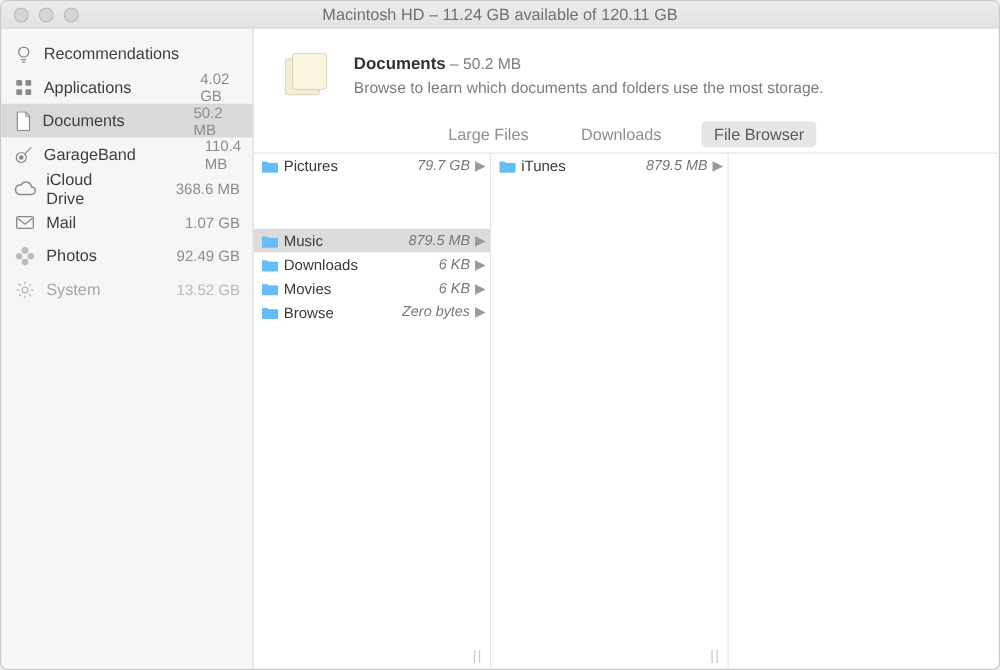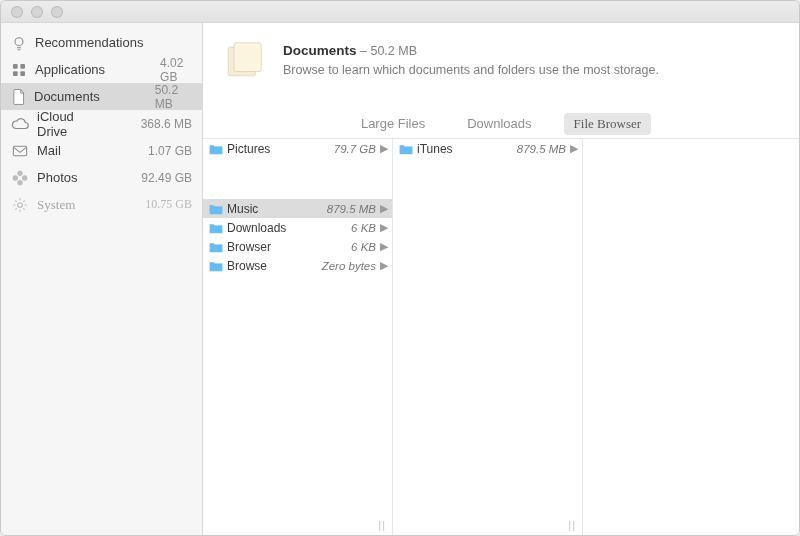--- a/index.html
+++ b/index.html
@@ -60,21 +60,21 @@
     gap: 8px;
     color: #3e3e3e;
     cursor: default;
   }
   .sidebar-item .icon { width: 18px; display: flex; justify-content: center; color:#8a8a8a; }
   .sidebar-item .label { flex: 1; }
   .sidebar-item .size { color: #8c8c8c; font-size: 12px; margin-left: 47px; }
   .sidebar-item.selected {
     background: #d9d9d9;
   }
-  .sidebar-item.dim { color: #a6a6a6; font-family: Liberation Serif, serif; }
+  .sidebar-item.dim { color: #a6a6a6; }
   .sidebar-item.dim .size, .sidebar-item.dim .icon { color: #b8b8b8; }
 
   
   .main {
     flex: 1;
     background: #ffffff;
     display: flex;
     flex-direction: column;
     position: relative;
     justify-content: center;
@@ -94,24 +94,23 @@
 
   .tabs {
     display: flex;
     justify-content: center;
     gap: 22px;
     height: 30px;
     align-items: center;
     border-bottom: 1px solid #e4e4e4;
     font-size: 13px;
     color: #8e8e8e;
-    margin-top: 16px;
   }
   .tab { padding: 3px 10px; border-radius: 4px; cursor: default; }
-  .tab.selected { background: #e6e6e6; color: #5a5a5a; font-family: Liberation Serif, serif; }
+  .tab.selected { background: #e6e6e6; color: #5a5a5a; }
 
   
   .columns {
     flex: 1;
     display: flex;
     overflow: hidden;
     position: relative;
   }
   .col {
     width: 190px;
@@ -147,20 +146,21 @@
 </style>
 </head>
 <body>
 
 <div class="titlebar">
   <div class="traffic-lights">
     <div class="traffic-light"></div>
     <div class="traffic-light"></div>
     <div class="traffic-light"></div>
   </div>
+  <div class="titlebar-title">Macintosh HD – 11.24 GB available of 120.11 GB</div>
 </div>
 
 <div class="content">
 
   <div class="sidebar" id="sidebar">
       <div class="sidebar-item">
     <span class="icon">
           <svg width="16" height="16" viewBox="0 0 24 24" fill="none" stroke="#8a8a8a" stroke-width="1.6">
             <circle cx="12" cy="10" r="6"></circle>
             <path d="M9 19h6M10 22h4"></path>
@@ -183,20 +183,31 @@
   </div>
       <div class="sidebar-item selected">
     <span class="icon">
           <svg width="14" height="16" viewBox="0 0 24 28" fill="#8a8a8a">
             <path d="M4 1h11l5 6v19a1 1 0 0 1-1 1H4a1 1 0 0 1-1-1V2a1 1 0 0 1 1-1z" fill="#fff" stroke="#8a8a8a" stroke-width="1.6"></path>
             <path d="M15 1v6h5" fill="none" stroke="#8a8a8a" stroke-width="1.6"></path>
           </svg>
         </span>
     <span class="label">Documents</span>
     <span class="size">50.2 MB</span>
+  </div>
+      <div class="sidebar-item">
+    <span class="icon">
+          <svg width="16" height="16" viewBox="0 0 24 24" fill="none" stroke="#8a8a8a" stroke-width="1.4">
+            <circle cx="9" cy="15" r="6"></circle>
+            <circle cx="9" cy="15" r="2" fill="#8a8a8a"></circle>
+            <path d="M13 11 L21 3"></path>
+          </svg>
+        </span>
+    <span class="label">GarageBand</span>
+    <span class="size">110.4 MB</span>
   </div>
       <div class="sidebar-item">
     <span class="icon">
           <svg width="18" height="14" viewBox="0 0 24 16" fill="none" stroke="#8a8a8a" stroke-width="1.6">
             <path d="M7 14a5 5 0 1 1 .8-9.9A6 6 0 0 1 19 6a4 4 0 0 1 0 8H7z"></path>
           </svg>
         </span>
     <span class="label">iCloud Drive</span>
     <span class="size">368.6 MB</span>
   </div>
@@ -225,21 +236,21 @@
     <span class="size">92.49 GB</span>
   </div>
       <div class="sidebar-item dim">
     <span class="icon">
           <svg width="16" height="16" viewBox="0 0 24 24" fill="none" stroke="#b8b8b8" stroke-width="1.6">
             <circle cx="12" cy="12" r="3.5"></circle>
             <path d="M12 2v3M12 19v3M2 12h3M19 12h3M4.9 4.9l2.1 2.1M17 17l2.1 2.1M19.1 4.9 17 7M7 17l-2.1 2.1"></path>
           </svg>
         </span>
     <span class="label">System</span>
-    <span class="size">10.75 GB</span>
+    <span class="size">13.52 GB</span>
   </div>
     </div>
 
   <div class="main">
 
     <div class="header">
       <div class="doc-slot">
         <svg viewBox="0 0 64 64" width="46" height="46">
           <rect x="10" y="14" width="38" height="40" rx="3" fill="#f4edd6" stroke="#d9cfa8"></rect>
           <rect x="18" y="8" width="38" height="40" rx="3" fill="#fbf5e0" stroke="#d9cfa8"></rect>
@@ -303,21 +314,21 @@
     <span class="sz">6 KB</span>
     <span class="chev">▶</span>
   </div>
             <div class="row">
     <span class="folder">
       <svg class="folder-svg" viewBox="0 0 24 20" width="14" height="12">
         <path d="M1 4 h7 l2 2 h13 v12 a1 1 0 0 1 -1 1 H2 a1 1 0 0 1 -1 -1 Z" fill="#64bdf4"></path>
         <path d="M1 4 h7 l2 2 h13" fill="none" stroke="#3da3e3" stroke-width="0.6"></path>
       </svg>
     </span>
-    <span class="name">Browser</span>
+    <span class="name">Movies</span>
     <span class="sz">6 KB</span>
     <span class="chev">▶</span>
   </div>
             <div class="row">
     <span class="folder">
       <svg class="folder-svg" viewBox="0 0 24 20" width="14" height="12">
         <path d="M1 4 h7 l2 2 h13 v12 a1 1 0 0 1 -1 1 H2 a1 1 0 0 1 -1 -1 Z" fill="#64bdf4"></path>
         <path d="M1 4 h7 l2 2 h13" fill="none" stroke="#3da3e3" stroke-width="0.6"></path>
       </svg>
     </span>

